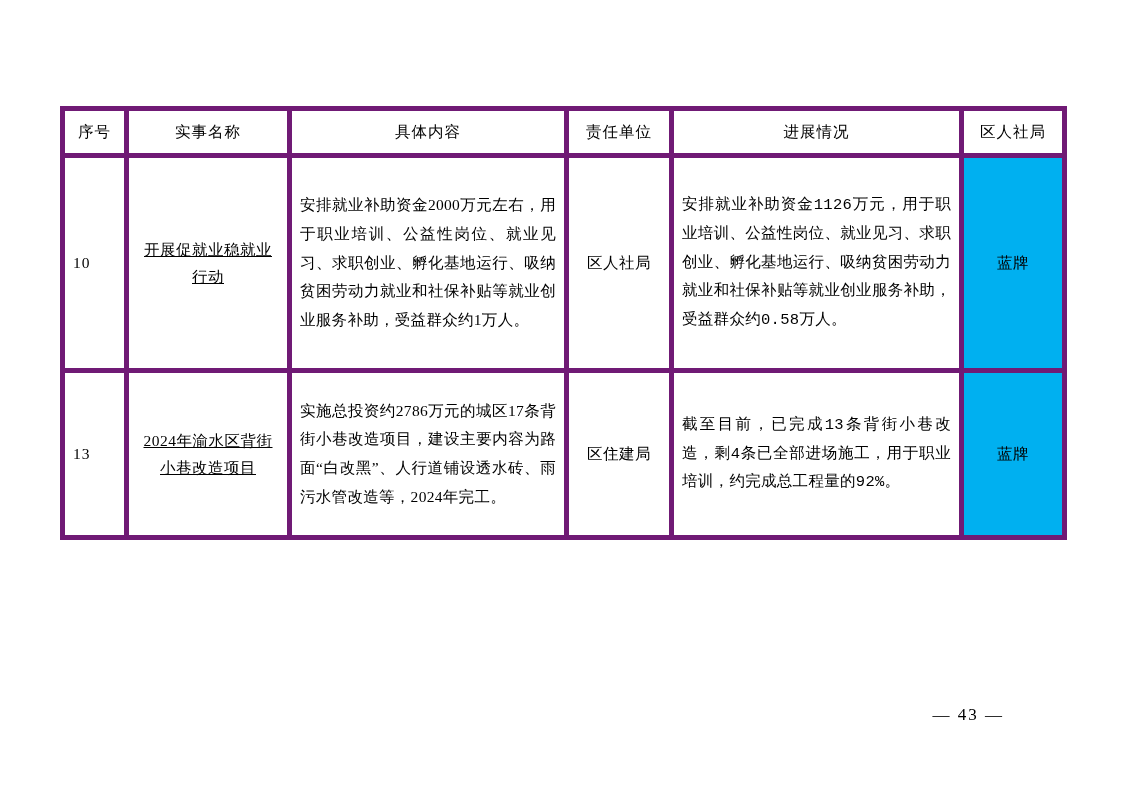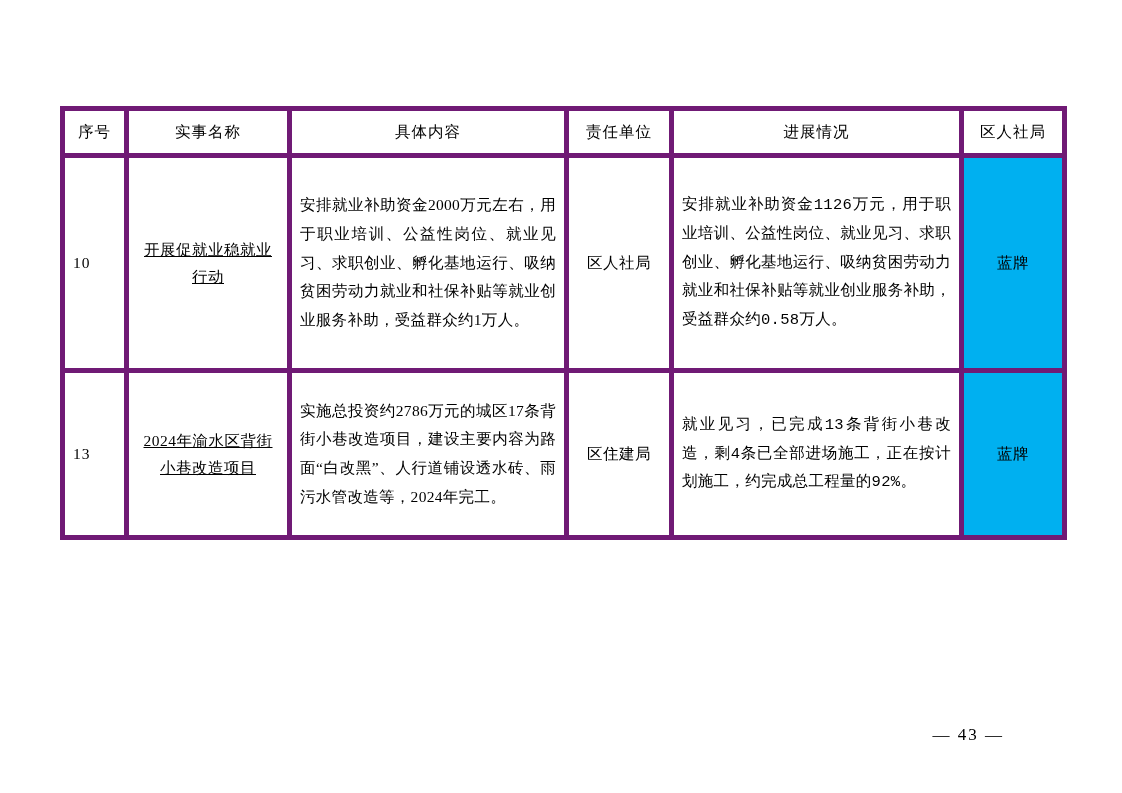--- a/index.html
+++ b/index.html
@@ -95,21 +95,21 @@
     font-size: 15.5px;
     font-weight: bold;
     letter-spacing: 0.5px;
   }
   tr.row-1 td { height: 198px; }
   tr.row-2 td { height: 150px; }
 
   .page-number {
     position: absolute;
     right: 118px;
-    top: 725px;
+    top: 705px;
     font-size: 17px;
     letter-spacing: 2px;
     font-family: "Liberation Serif", "DejaVu Serif", serif;
   }
 </style>
 </head>
 <body>
 
 <div class="page">
 
@@ -139,20 +139,20 @@
         <td class="content">安排就业补助资金2000万元左右，用于职业培训、公益性岗位、就业见习、求职创业、孵化基地运行、吸纳贫困劳动力就业和社保补贴等就业创业服务补助，受益群众约1万人。</td>
         <td class="unit">区人社局</td>
         <td class="progress">安排就业补助资金1126万元，用于职业培训、公益性岗位、就业见习、求职创业、孵化基地运行、吸纳贫困劳动力就业和社保补贴等就业创业服务补助，受益群众约0.58万人。</td>
         <td class="flag" style="background: rgb(0, 176, 240);">蓝牌</td>
       </tr>
       <tr class="row-2">
         <td class="index">13</td>
         <td class="name">2024年渝水区背街小巷改造项目</td>
         <td class="content">实施总投资约2786万元的城区17条背街小巷改造项目，建设主要内容为路面“白改黑”、人行道铺设透水砖、雨污水管改造等，2024年完工。</td>
         <td class="unit">区住建局</td>
-        <td class="progress">就业见习，已完成13条背街小巷改造，剩4条已全部进场施工，正在按计划施工，约完成总工程量的92%。</td>
+        <td class="progress">截至目前，已完成13条背街小巷改造，剩4条已全部进场施工，用于职业培训，约完成总工程量的92%。</td>
         <td class="flag" style="background: rgb(0, 176, 240);">蓝牌</td>
       </tr>
     </tbody>
   </table>
 
   <div class="page-number">— 43 —</div>
 </div>
 
 </body></html>

